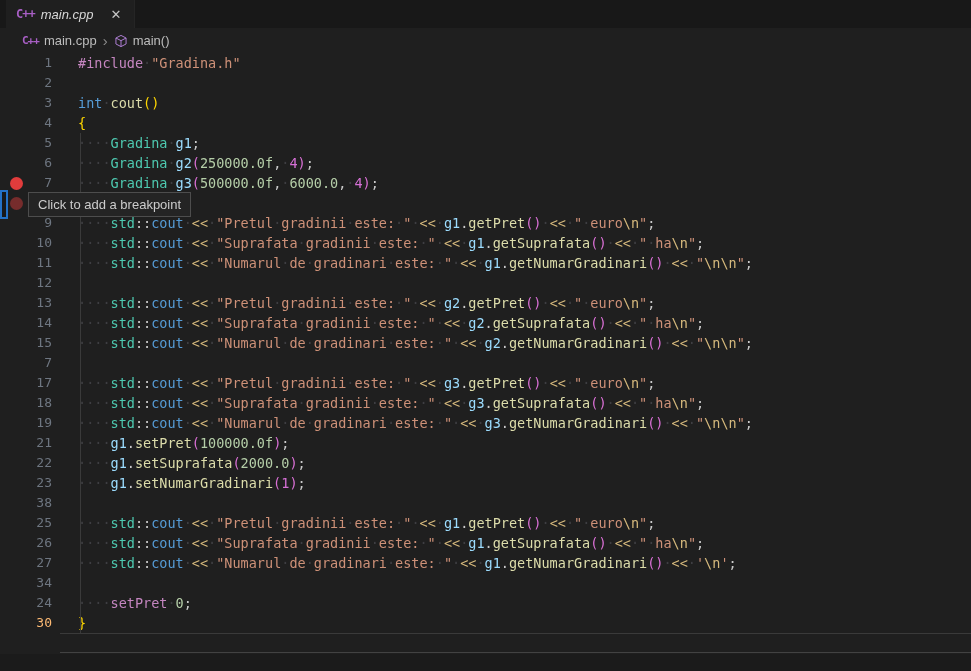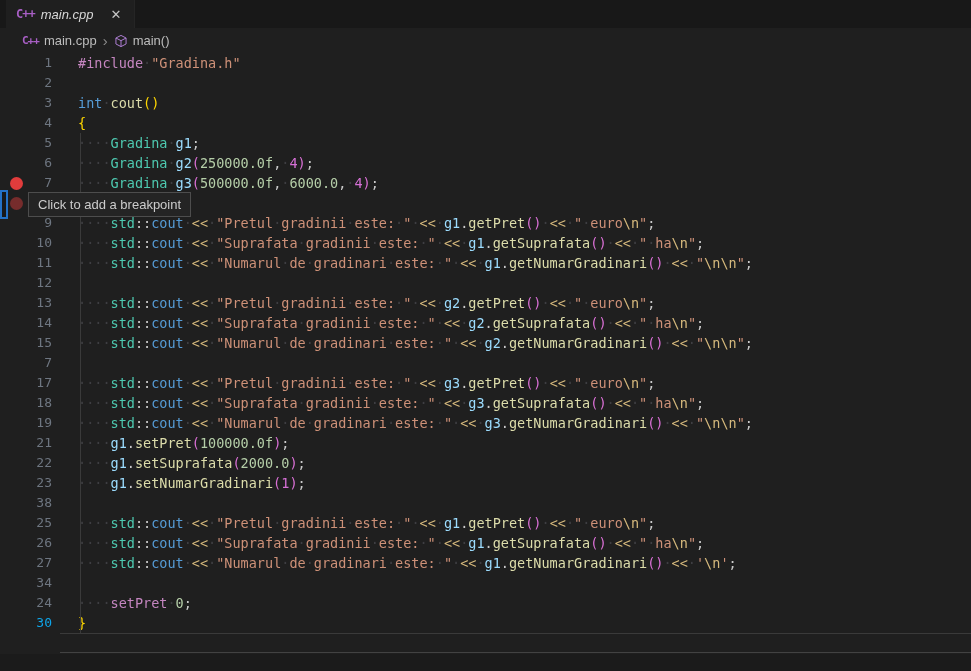--- a/index.html
+++ b/index.html
@@ -31,21 +31,21 @@
   .crumb-sep{color:#8a8a8a;font-size:15px;line-height:1;margin:0 2px;}
   .sym-icon{display:inline-block;width:14px;height:14px;}
   
   .editor{position:absolute;left:0;top:53px;width:971px;height:618px;background:#1f1f1f;}
   .row{height:20px;display:flex;white-space:pre;}
   .gutter{position:relative;width:78px;flex:0 0 78px;height:20px;cursor:pointer;}
   .lnum{
     position:absolute;left:0;top:0;width:52px;text-align:right;
     font-family:"DejaVu Sans Mono", monospace;font-size:13px;line-height:20px;color:#6e7681;
   }
-  .lnum.active{color:#0ea5e9;}
+  .lnum.active{color:#fdba74;}
   .bp{position:absolute;left:10px;top:3.5px;width:13px;height:13px;border-radius:50%;background:#e13c3c;}
   .bp.dim{opacity:0.45;}
   .code{
     font-family:"DejaVu Sans Mono", monospace;font-size:13.5px;line-height:20px;
     height:20px;cursor:text;
   }
   .indent-guide{position:absolute;left:80px;top:80px;width:1px;height:500px;background:#3a3a3a;}
   .cur-line{
     position:absolute;left:60px;top:580px;width:911px;height:18px;
     border-top:1px solid #3a3a3a;border-bottom:1px solid #424242;pointer-events:none;

